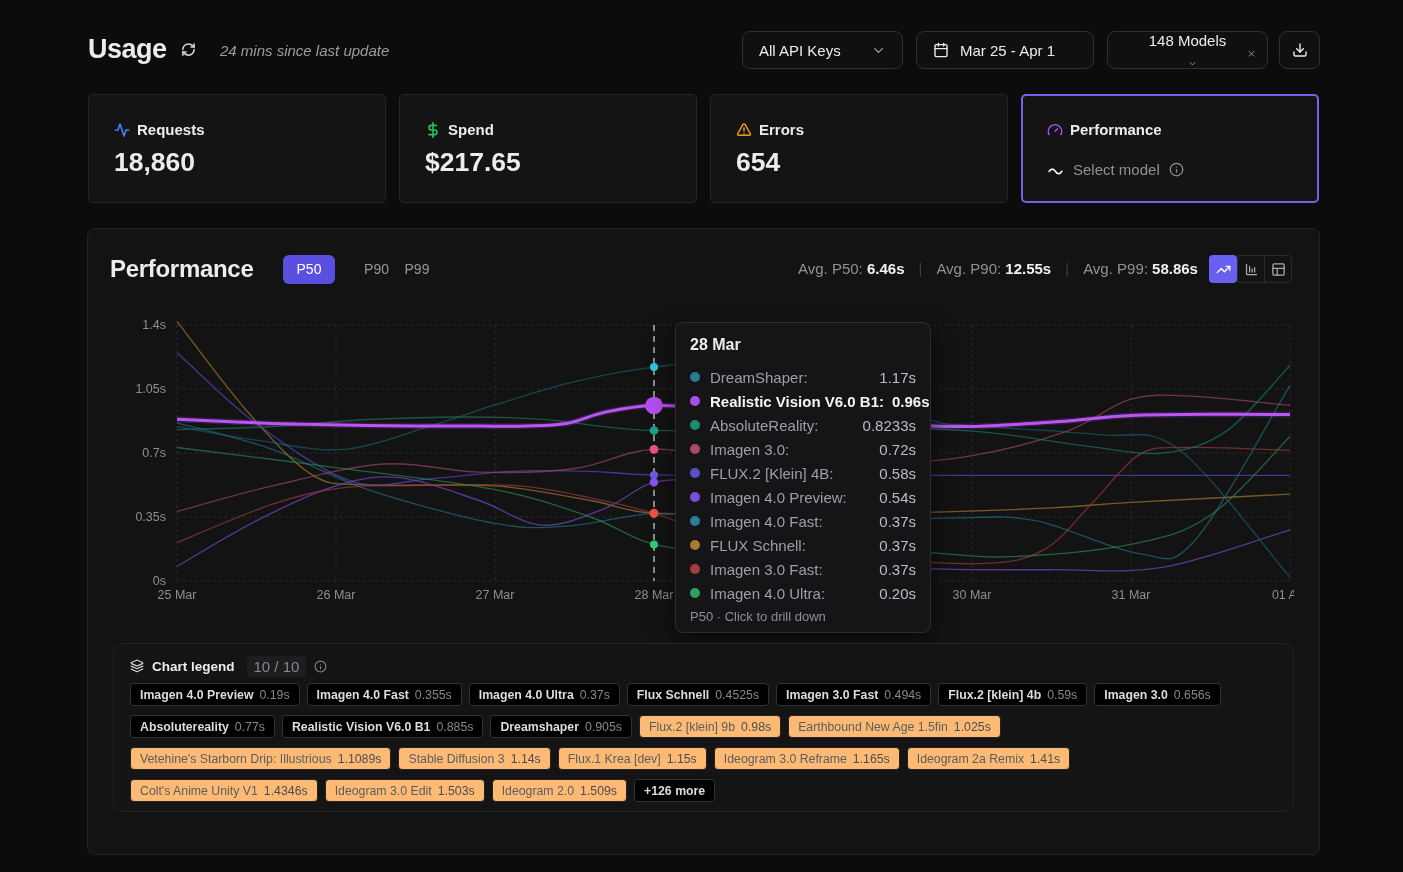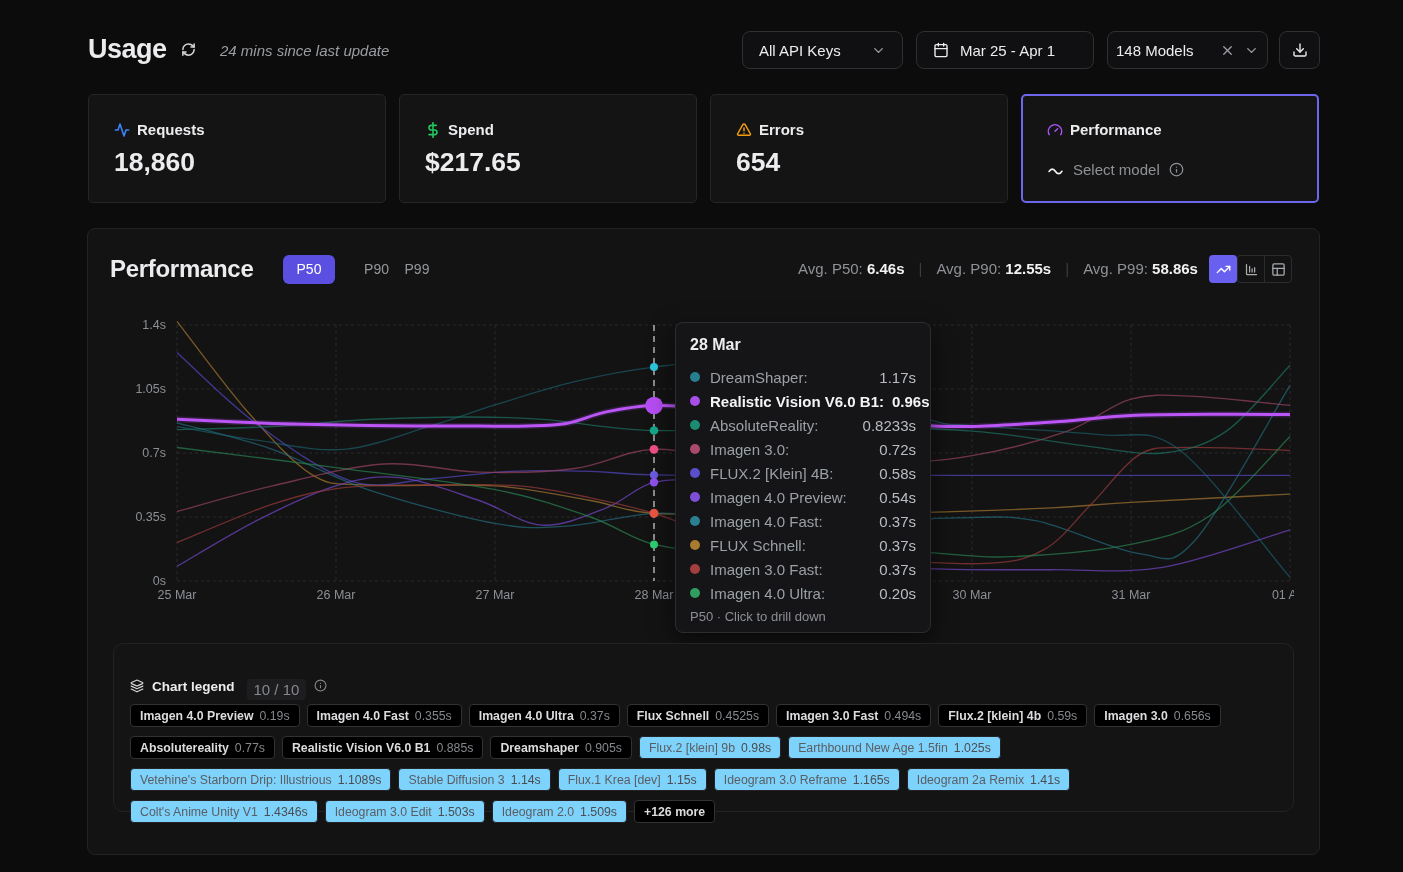--- a/index.html
+++ b/index.html
@@ -50,28 +50,28 @@
 .tdot { width:10px; height:10px; border-radius:50%; margin-right:10px; flex:none; }
 .tname { flex:1 1 auto; white-space:nowrap; }
 .tval { margin-left:8px; color:#b9bdc1; }
 .trow.hl { color:#f4f4f5; font-weight:700; }
 .trow.hl .tval { color:#f4f4f5; }
 #tfoot { margin-top:4px; font-size:13px; color:#8b8f94; }
 
 
 #legend { left:113px; top:643px; width:1181px; height:169px; border:1px solid #232325;
   border-radius:10px; background:#141415; padding:14px 16px 0 16px; }
-#lhead { display:flex; align-items:flex-start; gap:8px; font-size:13.5px; font-weight:700; height:16px;margin-top:21px; }
+#lhead { display:flex; align-items:center; gap:8px; font-size:13.5px; font-weight:700; height:16px; }
 #lcount { color:#85888c; font-weight:400; font-size:15px; background:#1d1d1f; border-radius:4px; padding:2px 7px; margin-left:4px; }
 .prow { display:flex; gap:7px; margin-top:9px; }
 .pill { display:inline-flex; align-items:center; height:23px; padding:0 9px; background:#000000;
   border:1px solid #323235; border-radius:4px; font-size:12.3px; white-space:nowrap; }
 .pill .pn { color:#dcdcde; font-weight:700; }
 .pill .pv { color:#85888c; margin-left:6px; font-weight:400; }
-.pill.dim { background:#7dd3fc; border-color:#232325; }
+.pill.dim { background:#fdba74; border-color:#232325; }
 .pill.dim .pn { color:#5b5d61; font-weight:400; }
 .pill.dim .pv { color:#4b4d50; }
 svg { display:block; }
 </style></head><body>
 <div id="root">
 
   <div class="abs" id="title">Usage</div>
   <div class="abs" id="refresh">
     <svg width="15" height="15" viewBox="0 0 24 24" fill="none" stroke="#d6d6d8" stroke-width="2.4" stroke-linecap="round" stroke-linejoin="round">
         <path d="M3 12a9 9 0 0 1 9-9 9.75 9.75 0 0 1 6.74 2.74L21 8"></path>
@@ -87,21 +87,21 @@
         <path d="m6 9 6 6 6-6"></path>
       </svg>
   </div>
   <div class="hbtn" style="left:916px; width:178px; padding:0 16px; gap:11px;">
     <svg width="16" height="16" viewBox="0 0 24 24" fill="none" stroke="#ececee" stroke-width="2.1" stroke-linecap="round" stroke-linejoin="round">
         <rect x="3" y="4" width="18" height="18" rx="2"></rect>
         <path d="M8 2v4M16 2v4M3 10h18"></path>
       </svg>
     Mar 25 - Apr 1
   </div>
-  <div class="hbtn" style="left:1107px; width:161px; padding:0 8px;">148 Models
+  <div class="hbtn" style="left:1107px; width:161px; padding:0 8px;flex-direction:column;">148 Models
     <svg style="margin-left:auto" width="15" height="15" viewBox="0 0 24 24" fill="none" stroke="#9a9da1" stroke-width="2.2" stroke-linecap="round">
         <path d="M18 6 6 18M6 6l12 12"></path>
       </svg>
     <svg style="margin-left:9px" width="15" height="15" viewBox="0 0 24 24" fill="none" stroke="#9a9da1" stroke-width="2.2" stroke-linecap="round" stroke-linejoin="round">
         <path d="m6 9 6 6 6-6"></path>
       </svg>
   </div>
   <div class="hbtn" style="left:1279px; width:41px; justify-content:center;">
     <svg width="16" height="16" viewBox="0 0 24 24" fill="none" stroke="#ececee" stroke-width="2.1" stroke-linecap="round" stroke-linejoin="round">
         <path d="M21 15v4a2 2 0 0 1-2 2H5a2 2 0 0 1-2-2v-4"></path>

